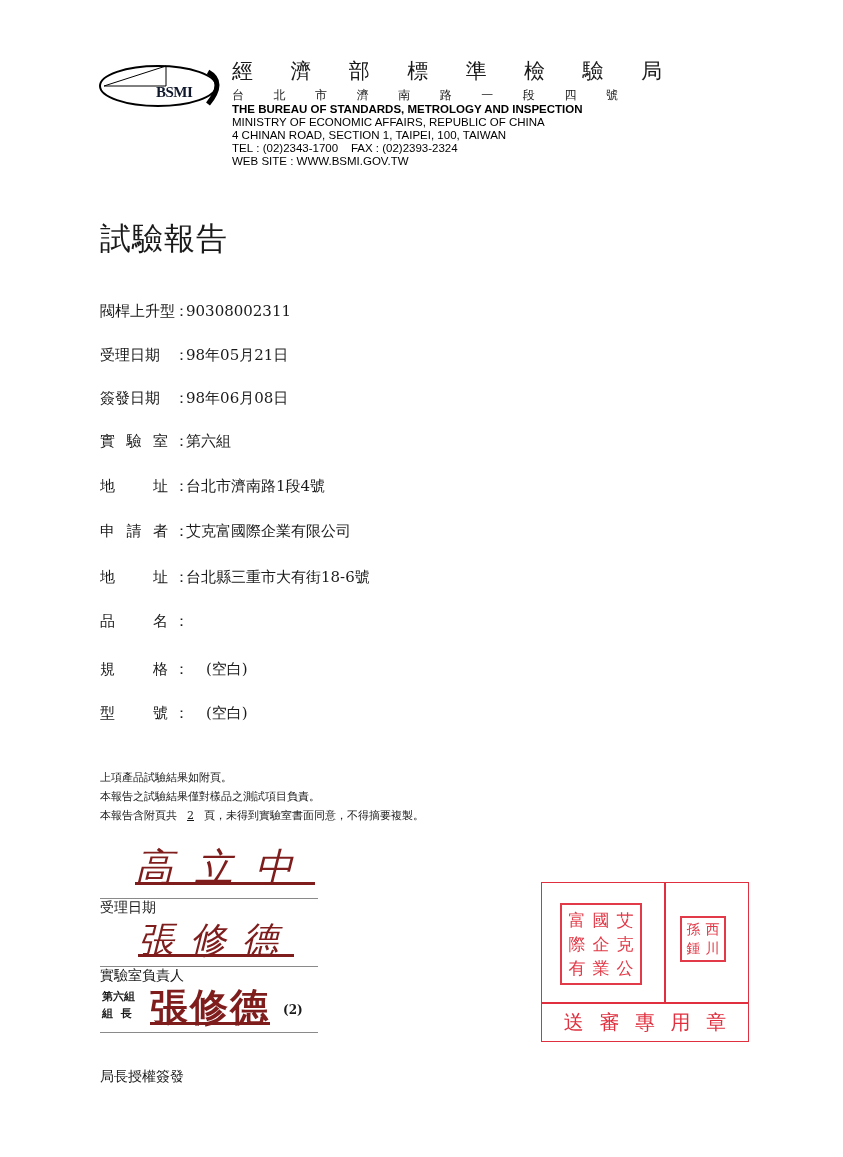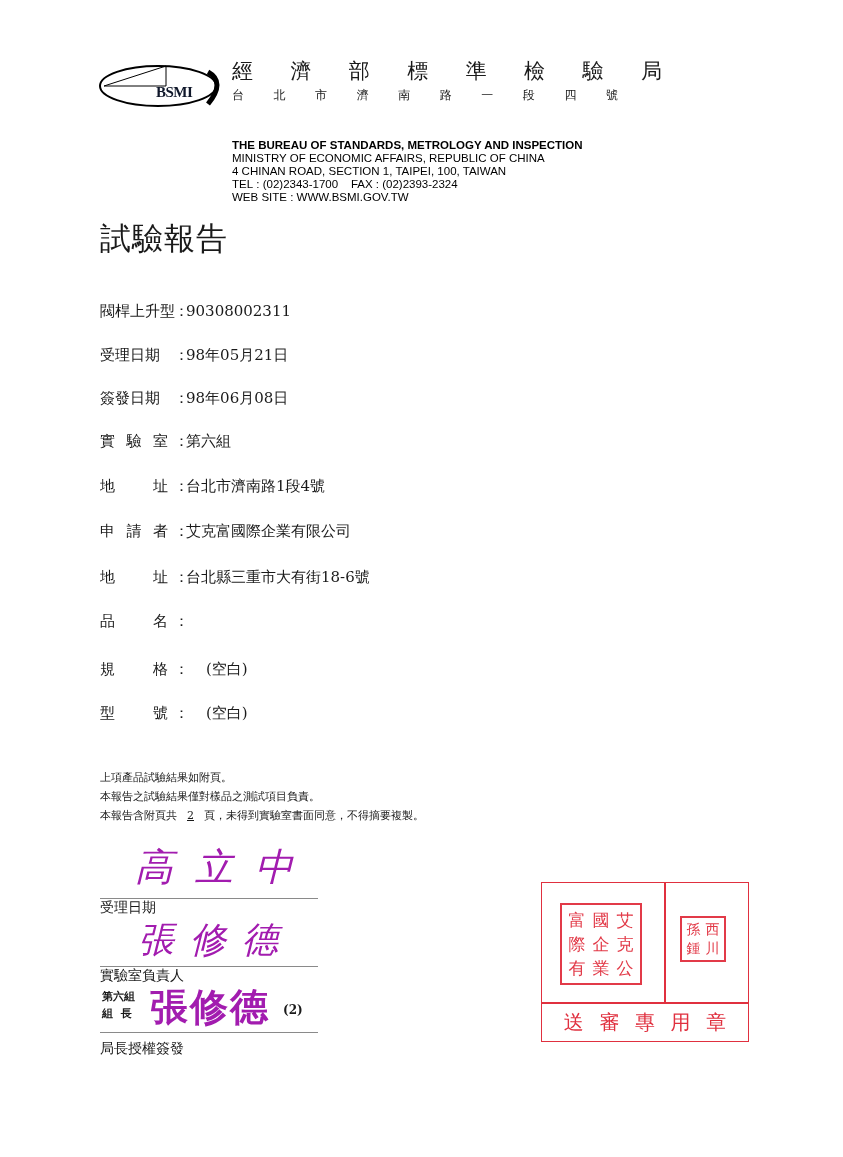--- a/index.html
+++ b/index.html
@@ -7,40 +7,40 @@
       width: 843px; height: 1157px; background: #ffffff; position: relative; overflow: hidden;
       font-family: "DejaVu Serif", "Liberation Serif", serif; color: #1a1a1a;
     }
     .abs { position: absolute; }
 
     
     .logo { left: 96px; top: 60px; width: 140px; height: 56px; }
     .logo-text { position: absolute; left: 60px; top: 24px; font-family: "Liberation Serif", serif; font-weight: bold; font-size: 15px; color: #0f172a; letter-spacing: -0.5px; }
     .org-cn { left: 232px; top: 57px; width: 430px; font-size: 21px; display: flex; justify-content: space-between; font-family: "DejaVu Sans", sans-serif; }
     .addr-cn { left: 232px; top: 87px; width: 386px; font-size: 12px; display: flex; justify-content: space-between; font-family: "DejaVu Sans", sans-serif; }
-    .en-block { left: 232px; top: 103px; font-family: "Liberation Sans", sans-serif; font-size: 11.5px; line-height: 13px; color: #000; margin-top: 36px; }
+    .en-block { left: 232px; top: 103px; font-family: "Liberation Sans", sans-serif; font-size: 11.5px; line-height: 13px; color: #000; }
     .en-block .bold { font-weight: bold; }
 
     
     .doc-title { left: 100px; top: 218px; font-size: 31px; letter-spacing: 1px; }
 
     
     .field { left: 100px; font-size: 15px; display: flex; align-items: baseline; }
     .field .lbl { display: inline-block; width: 80px; white-space: pre; }
     .field .lbl-spread { display: inline-flex; justify-content: space-between; width: 68px; }
     .field .colon { width: 12px; display: inline-block; }
     .field .val { display: inline-block; }
     .field .val.indent { padding-left: 20px; }
 
     
     .notes { left: 100px; top: 768px; font-size: 11px; line-height: 19px; }
     .u { text-decoration: underline; padding: 0 10px; }
 
     
-    .sig { font-family: "DejaVu Serif", serif; font-style: italic; color: #a21caf; }
+    .sig { font-family: "DejaVu Serif", serif; font-style: italic; color: #7f1d1d; text-decoration: underline; }
     .sig1 { left: 135px; top: 842px; font-size: 38px; letter-spacing: 22px; }
     .sig2 { left: 138px; top: 916px; font-size: 36px; letter-spacing: 16px; }
     .sig3-small { left: 102px; top: 988px; font-size: 11px; font-weight: bold; line-height: 17px; }
     .sig3 { left: 150px; top: 982px; font-size: 38px; font-weight: bold; letter-spacing: 2px; font-style: normal; }
     .sig3-num { left: 283px; top: 1003px; font-size: 12px; font-weight: bold; }
     .line { left: 100px; width: 218px; height: 1px; background: #8a8a8a; }
     .sign-lbl { left: 100px; font-size: 14px; }
 
     
     .stamp { left: 541px; top: 882px; width: 208px; height: 160px; border: 1.5px solid #e0303f; box-sizing: border-box; }
@@ -192,21 +192,21 @@
 <div class="abs line" style="top:966px"></div>
 <div class="abs sign-lbl" style="top:967px">實驗室負責人</div>
 
 <div class="abs sig3-small">
   <div>第六組</div>
   <div>組&nbsp;&nbsp;長</div>
 </div>
 <div class="abs sig sig3">張修德</div>
 <div class="abs sig3-num">(2)</div>
 <div class="abs line" style="top:1032px"></div>
-<div class="abs sign-lbl" style="top:1040px">局長授權簽發</div>
+<div class="abs sign-lbl" style="top:1068px">局長授權簽發</div>
 
 <div class="abs stamp">
   <div class="vdiv"></div>
   <div class="hdiv"></div>
   <div class="seal-big">
     <span>富</span>
     <span>國</span>
     <span>艾</span>
     <span>際</span>
     <span>企</span>

